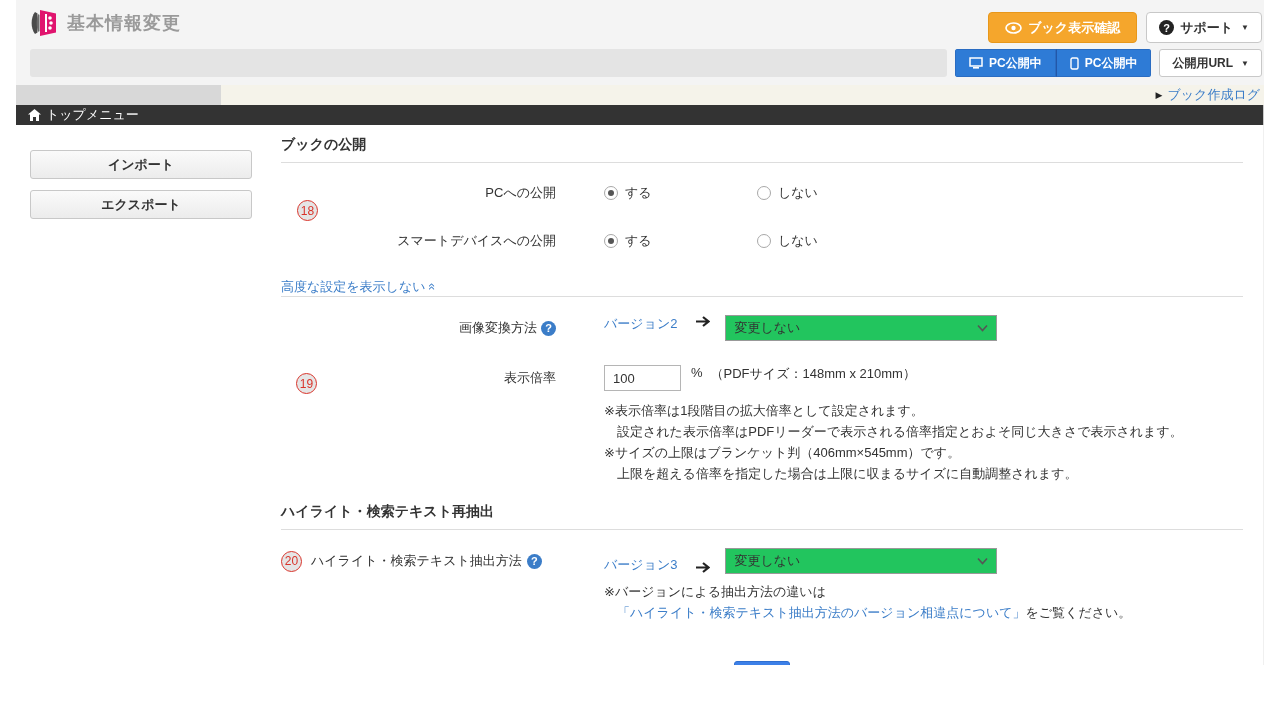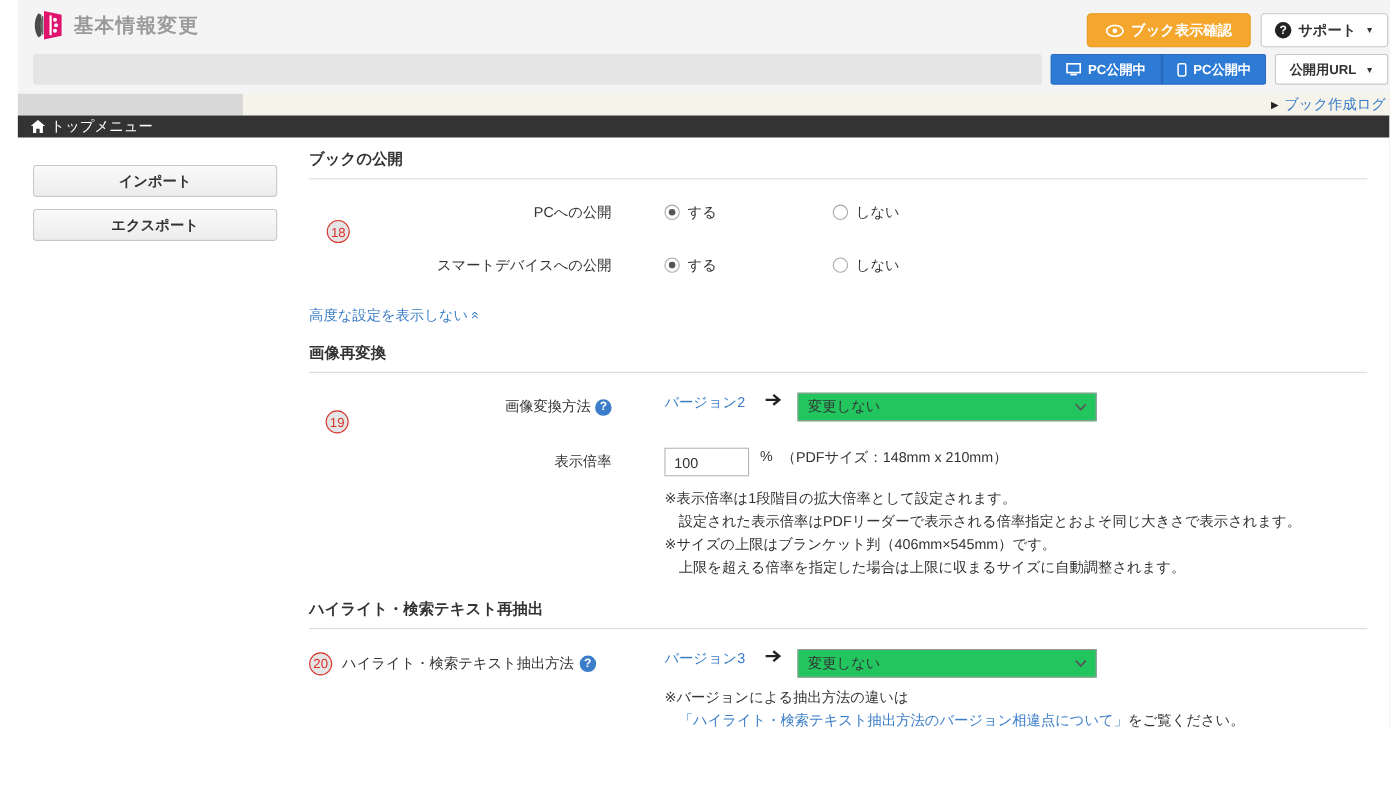--- a/index.html
+++ b/index.html
@@ -208,21 +208,20 @@
         </div>
       </div>
 
       <div style="margin-top:28px;">
         <a class="link">
           <span>高度な設定を表示しない</span>
           <span class="chev-up">«</span>
         </a>
       </div>
 
-      <h2 class="section" style="margin-top:16px;">画像再変換</h2>
       <div class="sep"></div>
 
       <span class="step-badge" style="left:30px; top:248px;">19</span>
 
       <div class="frow" style="margin-top:18px;">
         <div class="flabel">
           <span>画像変換方法</span>
           <span class="help-icon">?</span>
         </div>
         <div class="fctrl">
@@ -257,21 +256,21 @@
 
       <h2 class="section" style="margin-top:19px;">ハイライト・検索テキスト再抽出</h2>
       <div class="sep"></div>
 
       <div class="frow" style="margin-top:18px;">
         <div class="hl-left">
           <span class="step-badge step-inline">20</span>
           <span>ハイライト・検索テキスト抽出方法</span>
           <span class="help-icon" style="margin-left:-4px;">?</span>
         </div>
-        <div style="display:flex; align-items:flex-start;">
+        <div style="display:flex; align-items:flex-end;">
           <span class="version">バージョン3</span>
           <svg class="arrow-icon" width="15" height="13" viewBox="0 0 15 13">
             <path d="M1 6.5 H12 M8 2 L13.5 6.5 L8 11" stroke="#222" stroke-width="2.2" fill="none"></path>
           </svg>
           <div class="select" style="margin-left:15px;">
             <span>変更しない</span>
             <svg class="select-chevron" width="11" height="8" viewBox="0 0 11 8">
               <path d="M1 1.5 L5.5 6.5 L10 1.5" stroke="#555" stroke-width="1.6" fill="none"></path>
             </svg>
           </div>

